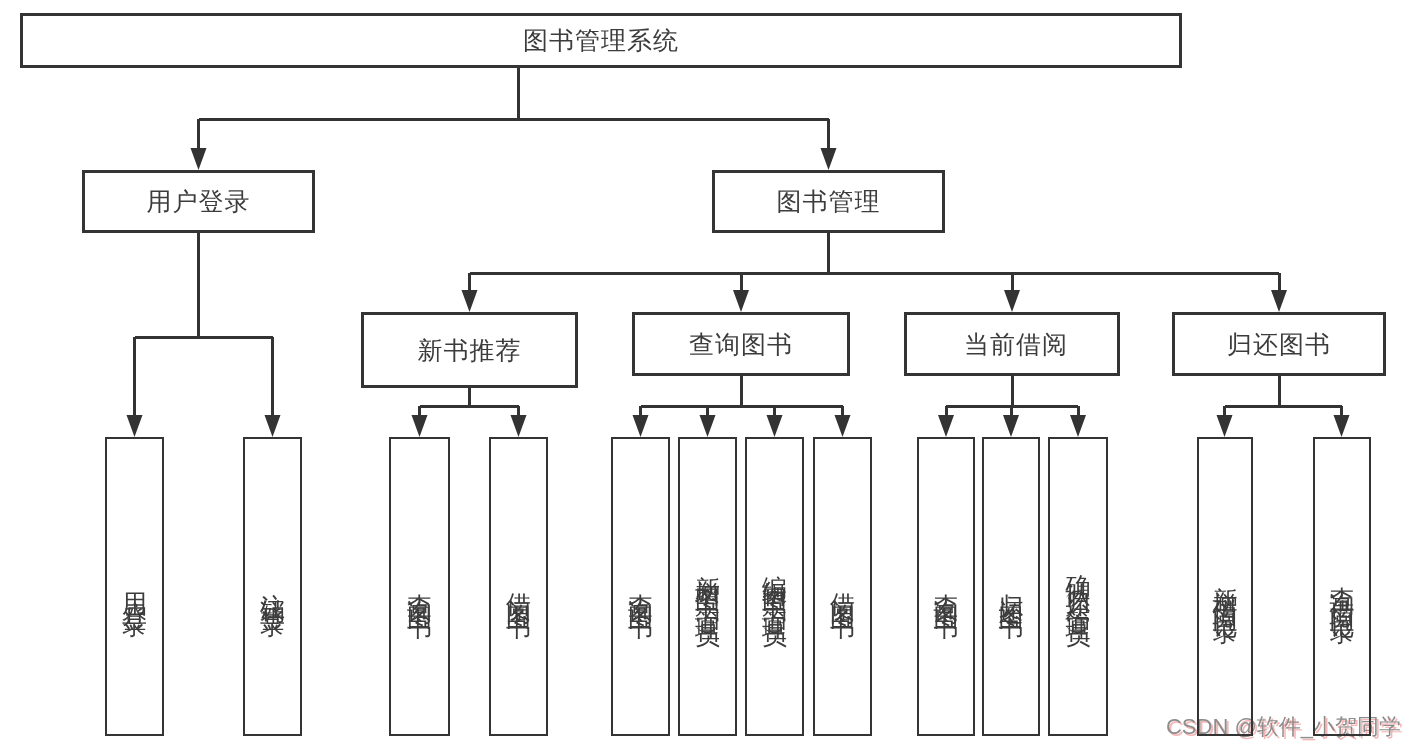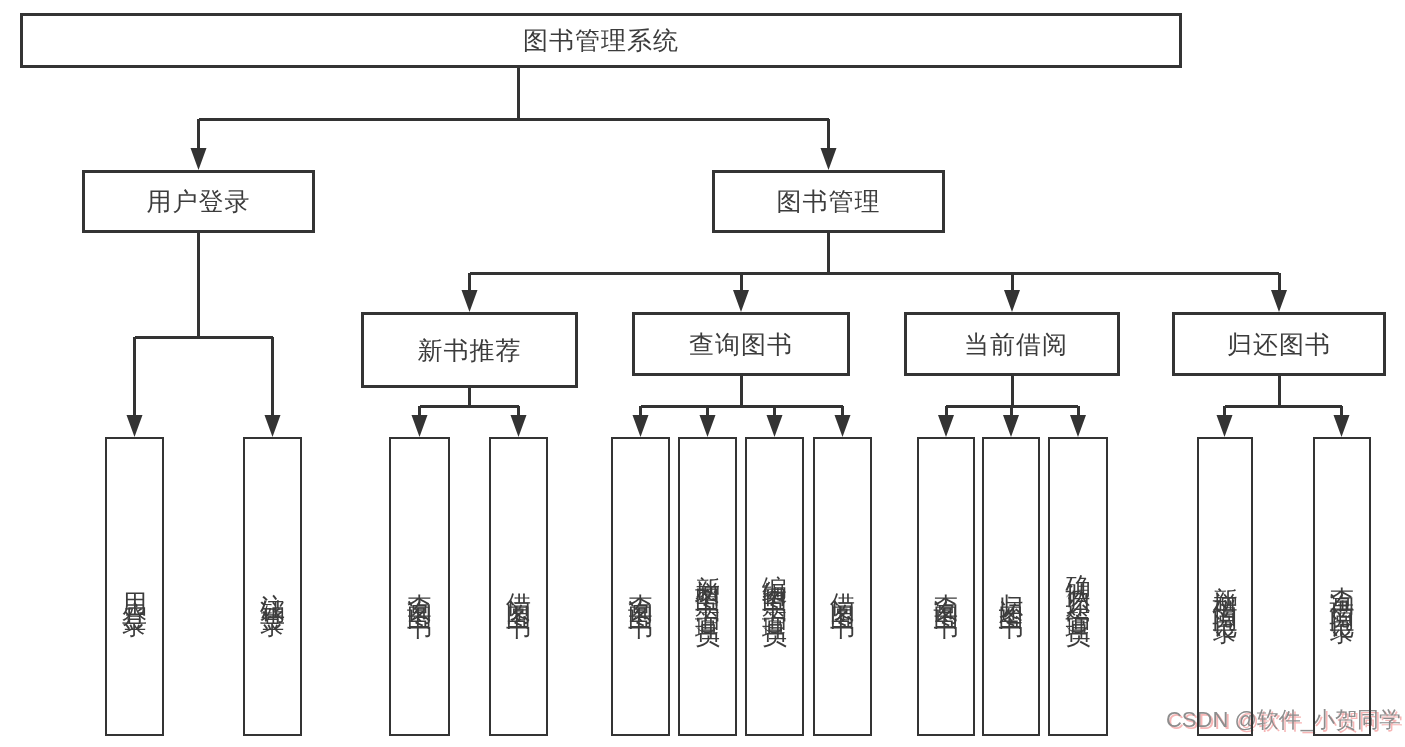--- a/index.html
+++ b/index.html
@@ -41,21 +41,21 @@
     line-height: 1;
     white-space: nowrap;
   }
   svg.connectors { position: absolute; left: 0; top: 0; z-index: 1; }
   .connector-line { stroke: #333333; stroke-width: 3; fill: none; }
   .arrow-heads { fill: #333333; stroke: none; }
 
   .watermark {
     position: absolute;
     right: 4px;
-    bottom: 12px;
+    bottom: 5px;
     font-size: 22px;
     color: #8d8d8d;
     text-shadow: 2px 2px 0 #f7b6b6;
     z-index: 3;
     mix-blend-mode: darken;
     white-space: nowrap;
     margin-top: 40px;
   }
 </style>
 </head>

